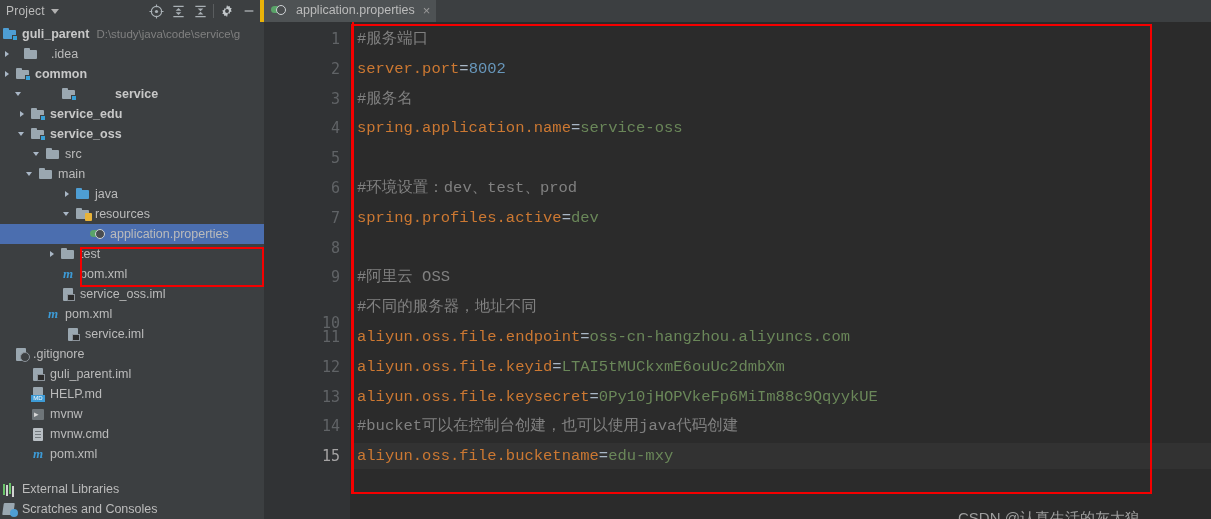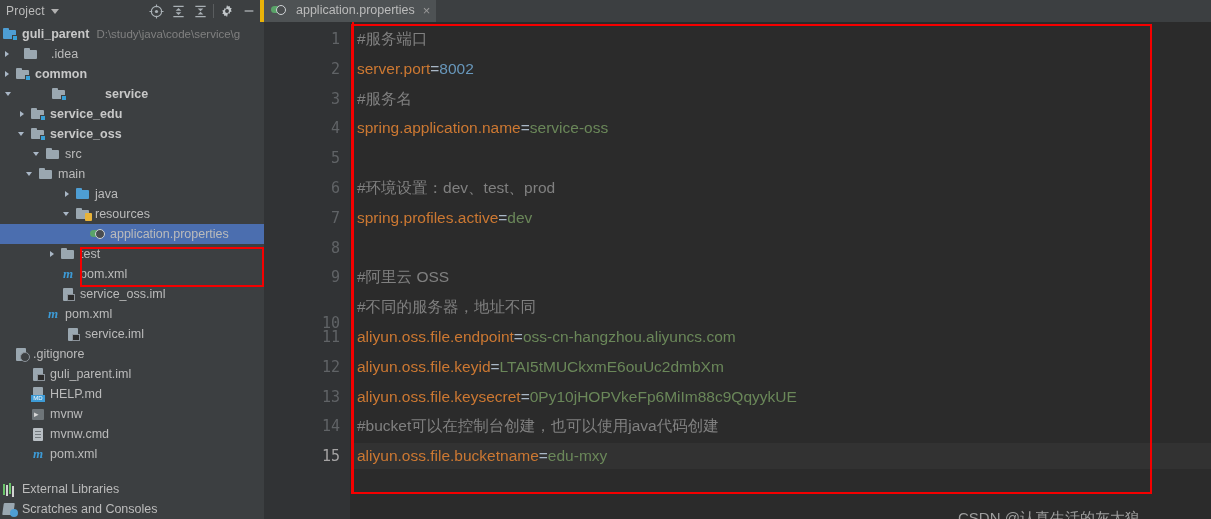--- a/index.html
+++ b/index.html
@@ -173,21 +173,21 @@
     position: absolute; right: 10px; width: 70px; text-align: right;
     color: #606366; font-size: 15px;
     font-family: "DejaVu Sans Mono", "Liberation Mono", monospace;
     height: 26px; line-height: 26px;
   }
   .gutter-num.current { color: #a4a3a3; }
   .code-area { position: absolute; left: 88px; top: 0; right: 0; bottom: 0; }
   .cline {
     position: absolute; left: 5px; height: 26px; line-height: 26px;
     white-space: pre; font-size: 15.5px;
-    font-family: Liberation Sans, sans-serif;
+    font-family: Liberation Mono, monospace;
   }
   .cline.current-line-bg {
     left: 0; right: 0; background: #323232;
   }
   .cline.current-line-bg .ctext { padding-left: 5px; }
   .cm { color: #808080; }
   .ck { color: #cc7832; }
   .ce { color: #a9b7c6; }
   .cv { color: #6a8759; }
   .cn { color: #6897bb; }
@@ -283,21 +283,21 @@
             <span class="ico ico-folder"></span>
             <span class="rlabel">.idea</span>
           </div>
           <div class="row" style="padding-left: 2px;">
             <span class="arrow right"></span>
             <span class="ico ico-folder">
               <span class="badge-mod"></span>
             </span>
             <span class="rlabel bold">common</span>
           </div>
-          <div class="row" style="padding-left: 4px; gap: 34px;">
+          <div class="row" style="padding-left: 14px; gap: 34px;">
             <span class="arrow down"></span>
             <span class="ico ico-folder">
               <span class="badge-mod"></span>
             </span>
             <span class="rlabel bold">service</span>
           </div>
           <div class="row" style="padding-left: 17px;">
             <span class="arrow right"></span>
             <span class="ico ico-folder">
               <span class="badge-mod"></span>

